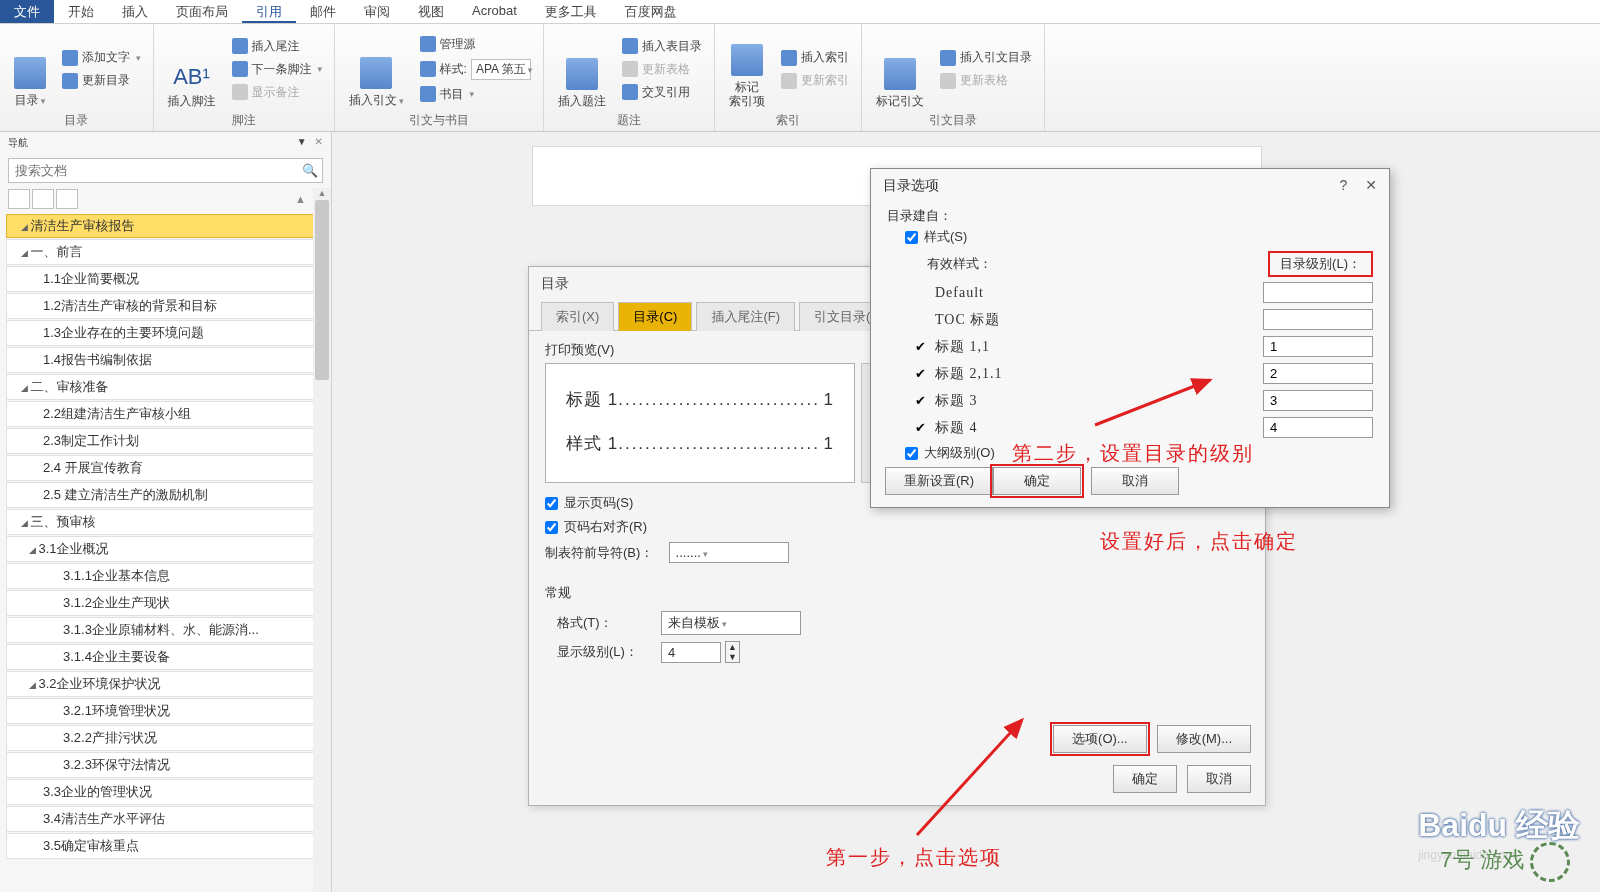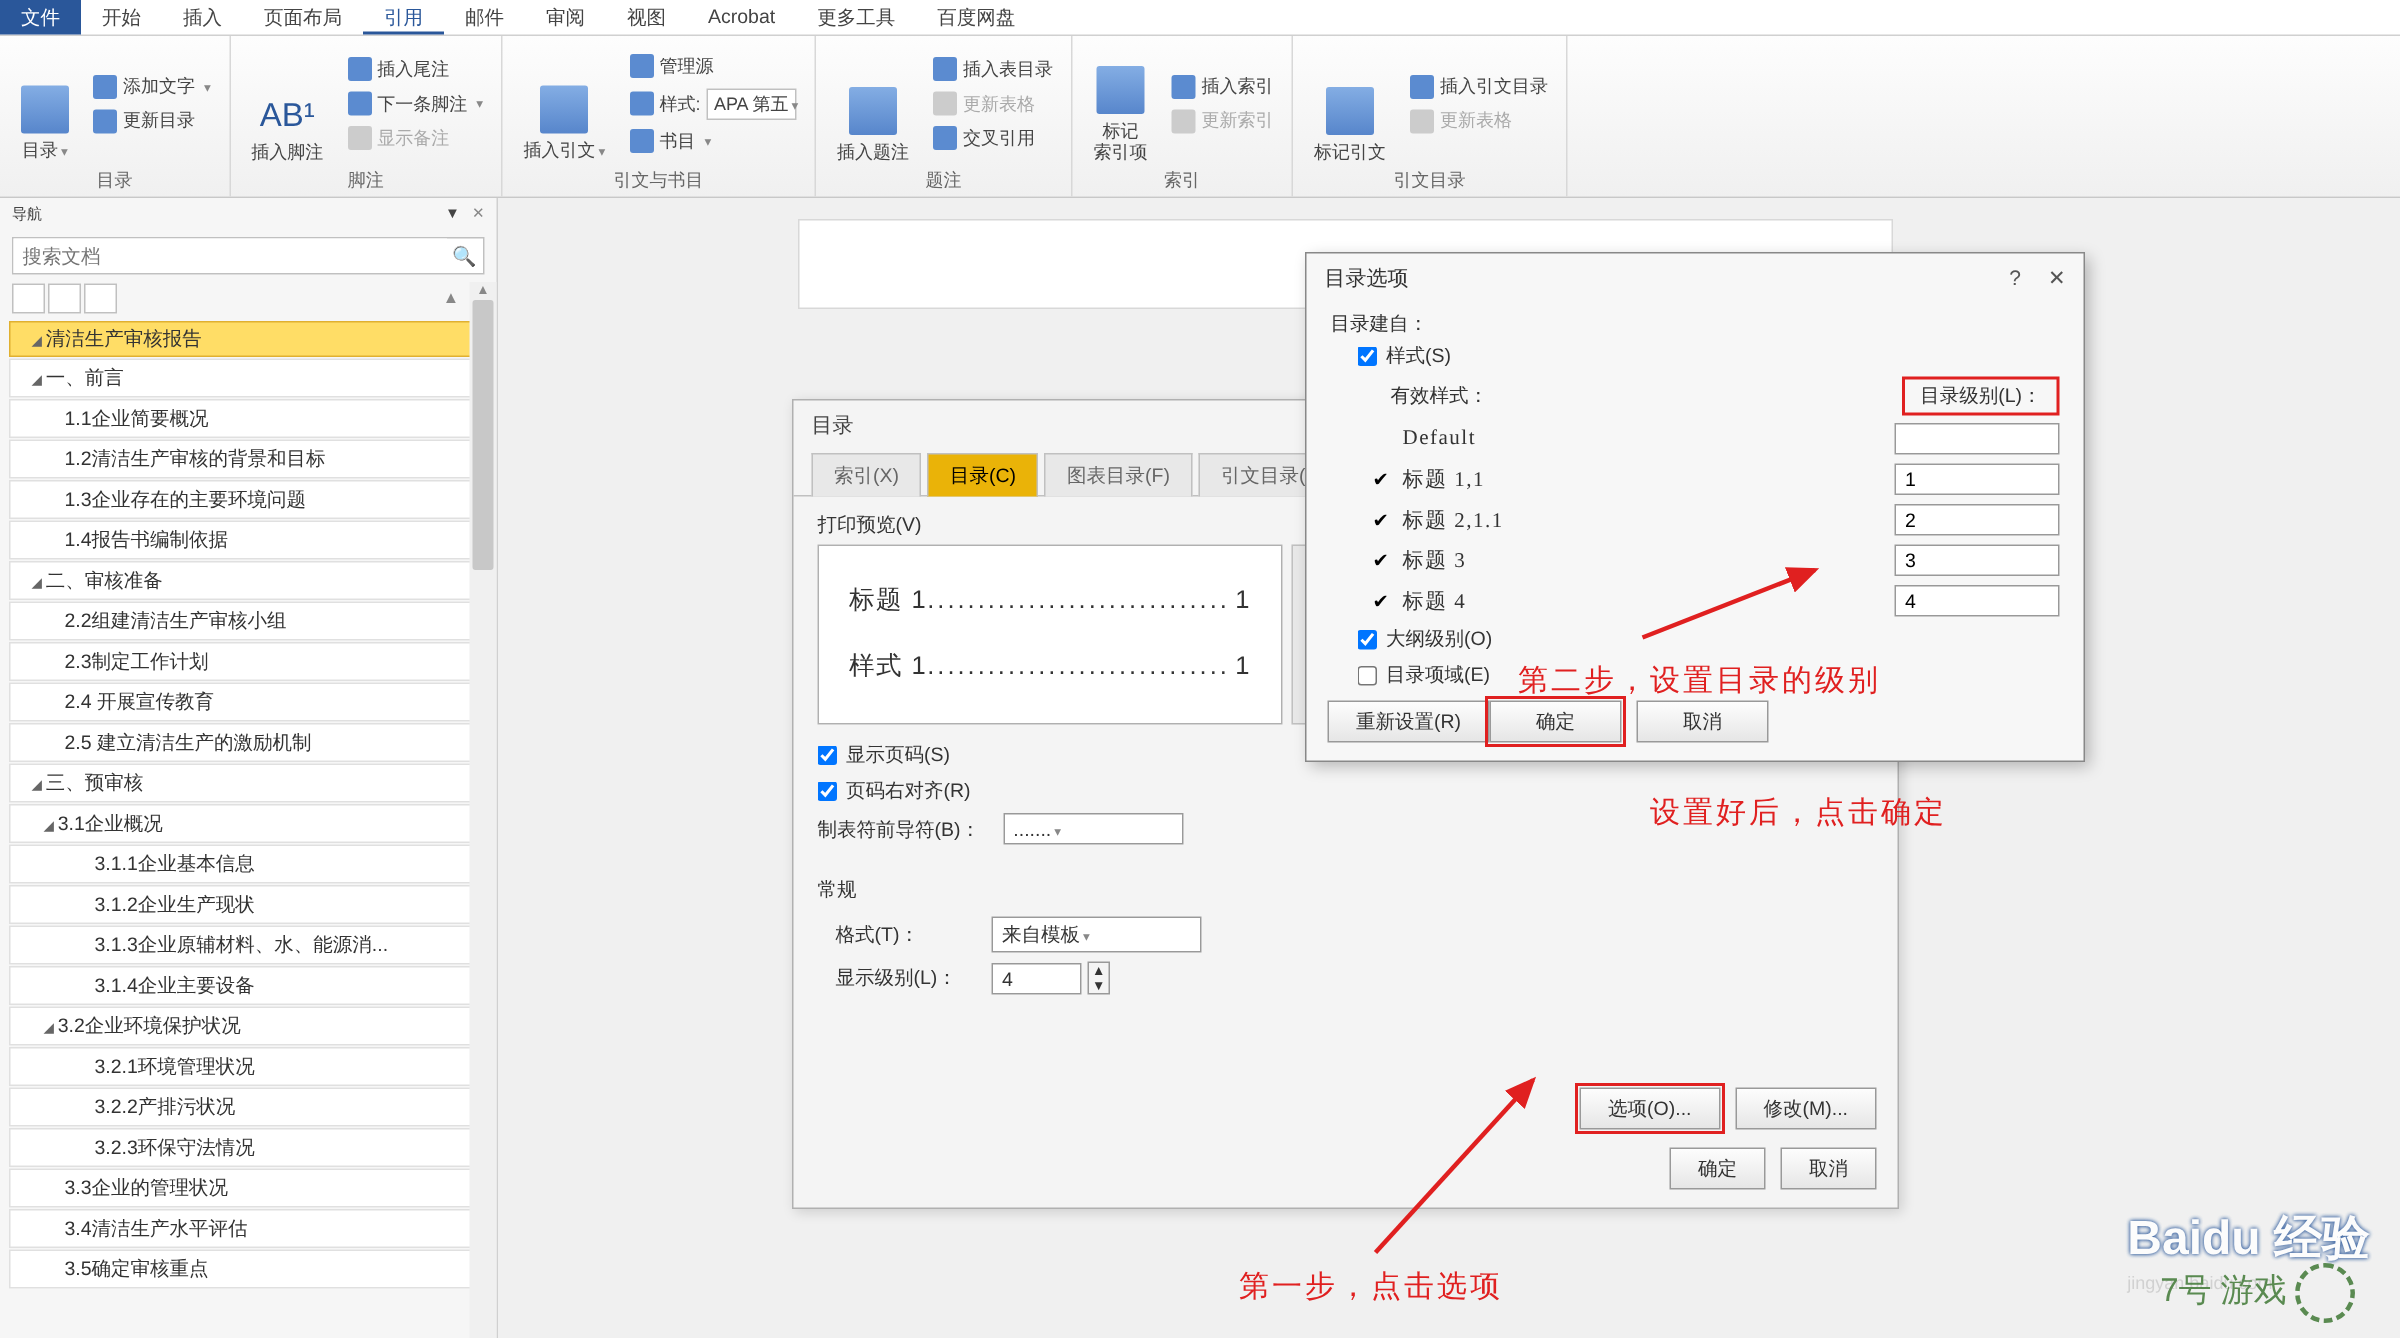--- a/index.html
+++ b/index.html
@@ -294,21 +294,21 @@
 
 <div class="docarea">
   <div class="page"></div>
 </div>
 
 <div class="dlg1">
   <div class="ttl">目录</div>
   <div class="tabs" id="d1tabs">
       <div class="tab">索引(X)</div>
       <div class="tab act">目录(C)</div>
-      <div class="tab">图表目录(F)</div>
+      <div class="tab">插入尾注(F)</div>
       <div class="tab">引文目录(A)</div>
     </div>
   <div class="cnt">
     <div class="prevlbl">打印预览(V)</div>
     <div style="display:flex;gap:6px">
       <div class="prevbox" id="prevbox">
           <div class="row">
             <span>标题  1</span>
             <span class="dots">..............................</span>
             <span>1</span>
@@ -374,20 +374,25 @@
       <span>有效样式：</span>
       <span class="hdrlvl">目录级别(L)：</span>
     </div>
     <div class="stylelist" id="stylelist">
         <div class="strow">
           <span class="chk"></span>
           <span class="nm">Default</span>
           <input class="lvl" value="" style="">
         </div>
         <div class="strow">
+          <span class="chk"></span>
+          <span class="nm">TOC 标题</span>
+          <input class="lvl" value="" style="">
+        </div>
+        <div class="strow">
           <span class="chk">✔</span>
           <span class="nm">标题 1,1</span>
           <input class="lvl" value="1" style="">
         </div>
         <div class="strow">
           <span class="chk">✔</span>
           <span class="nm">标题 2,1.1</span>
           <input class="lvl" value="2" style="">
         </div>
         <div class="strow">

